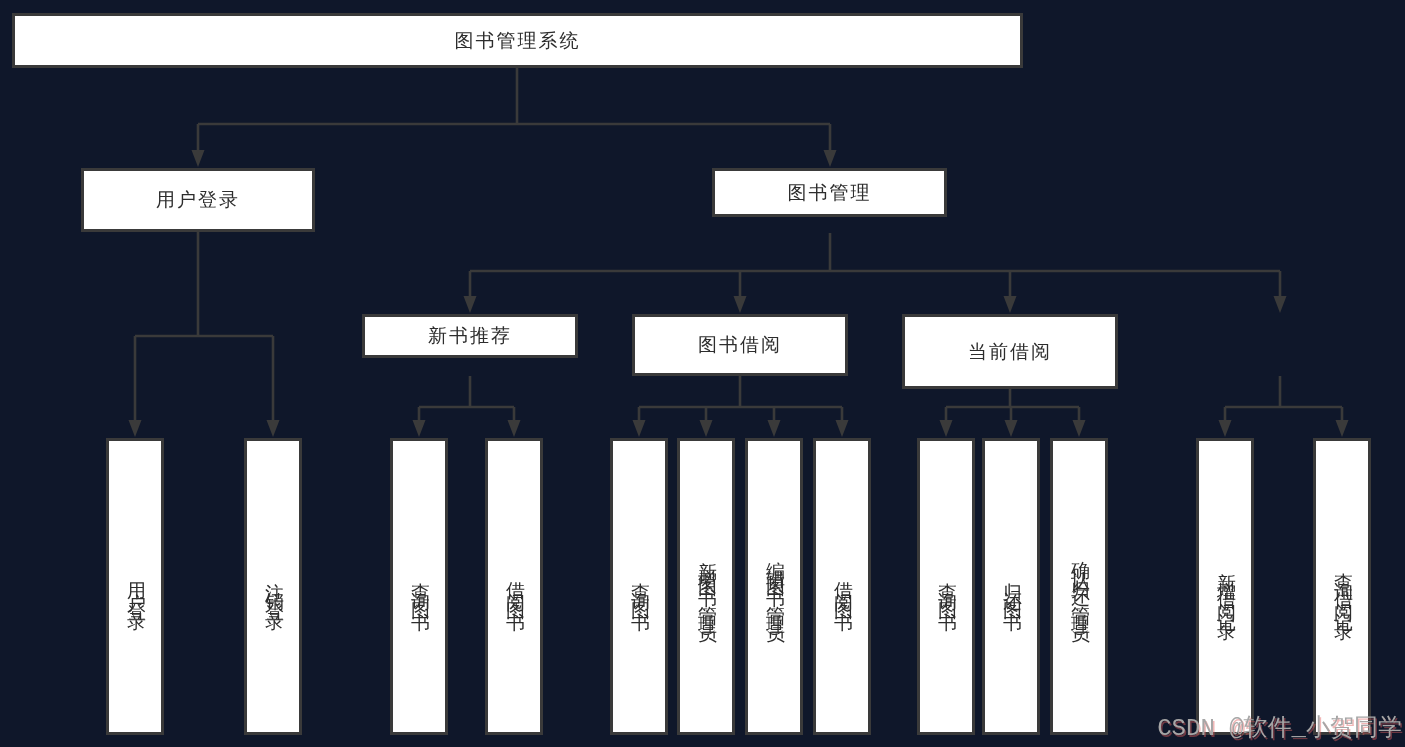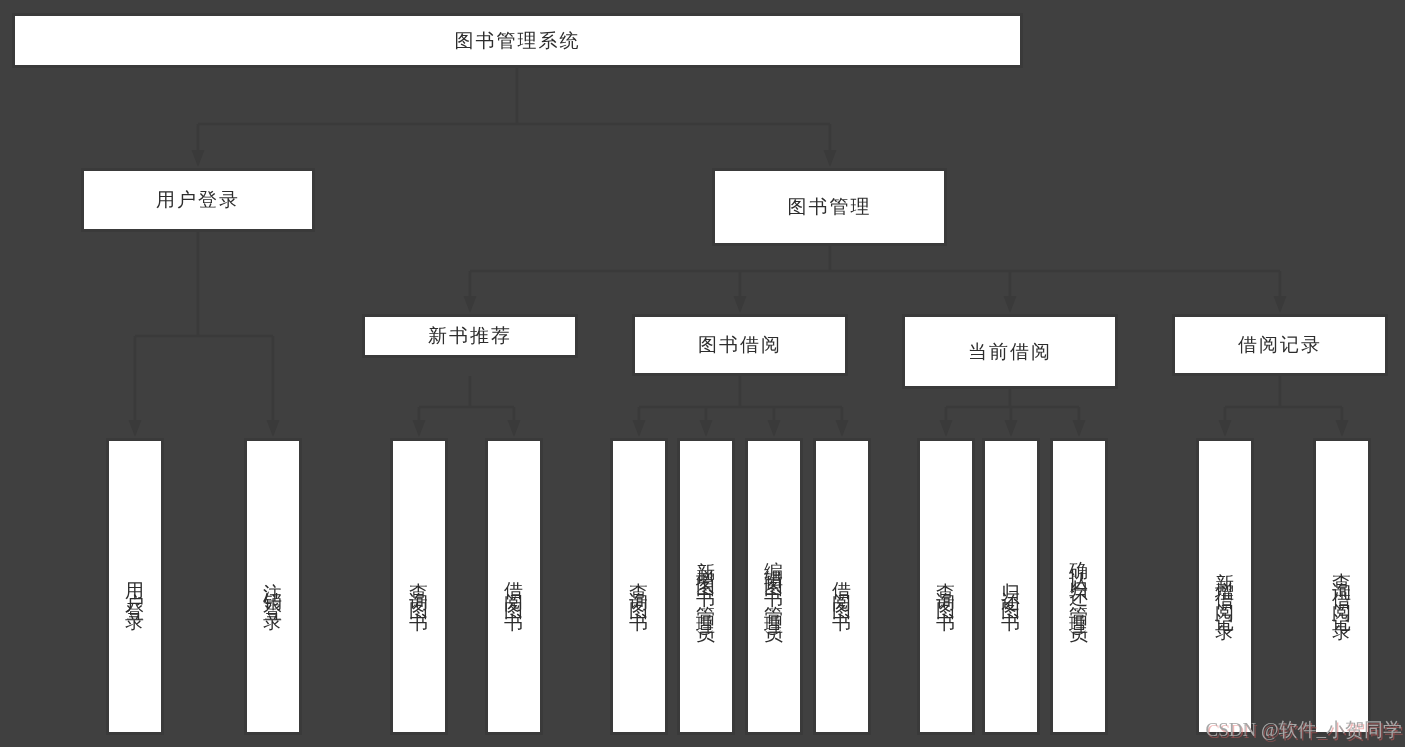--- a/index.html
+++ b/index.html
@@ -1,20 +1,20 @@
 <!DOCTYPE html>
 <html><head>
 <meta charset="utf-8">
 <style>
   html,body{margin:0;padding:0;background:#ffffff;}
   #stage{
     position:relative;
     width:1405px;height:747px;
-    background:#404040;
-    font-family:Liberation Serif, serif;
+    background:#0f172a;
+    font-family:Liberation Mono, monospace;
     overflow:hidden;
   }
   #wires{position:absolute;left:0;top:0;z-index:1;}
   #wires path.line{fill:none;stroke:#3a3a3a;stroke-width:2.6;}
   #wires path.arrow{fill:#3a3a3a;stroke:none;}
   .node{
     position:absolute;
     box-sizing:border-box;
     background:#ffffff;
     border:3px solid #3a3a3a;
@@ -27,21 +27,21 @@
   .v-label{
     writing-mode:vertical-rl;
     text-orientation:mixed;
     font-size:19px;color:#2d2d2d;
     letter-spacing:10px;line-height:1;
     white-space:nowrap;
   }
   .v-label.long{letter-spacing:9px;}
   #watermark{
     position:absolute;right:3px;bottom:4px;
-    font-size:19px;color:#a6a6a6;
+    font-size:24px;color:#a6a6a6;
     text-shadow:1.5px 1.5px 0 rgba(224,96,96,0.45);
     z-index:3;white-space:nowrap;
   }
 </style>
 </head>
 <body>
 
 <div id="stage">
 
   <svg id="wires" width="1405" height="747" viewBox="0 0 1405 747">
@@ -82,35 +82,32 @@
     </g>
   </svg>
 
   <div class="node" style="left:12px;top:13px;width:1011px;height:55px">
     <span class="h-label">图书管理系统</span>
   </div>
 
   <div class="node" style="left:81px;top:168px;width:234px;height:64px">
     <span class="h-label">用户登录</span>
   </div>
-  <div class="node" style="left:712px;top:168px;width:235px;height:78px">
+  <div class="node" style="left:712px;top:168px;width:235px;height:49px">
     <span class="h-label">图书管理</span>
   </div>
 
   <div class="node" style="left:362px;top:314px;width:216px;height:44px">
     <span class="h-label">新书推荐</span>
   </div>
   <div class="node" style="left:632px;top:314px;width:216px;height:62px">
     <span class="h-label">图书借阅</span>
   </div>
   <div class="node" style="left:902px;top:314px;width:216px;height:75px">
     <span class="h-label">当前借阅</span>
-  </div>
-  <div class="node" style="left:1172px;top:314px;width:216px;height:62px">
-    <span class="h-label">借阅记录</span>
   </div>
 
   <div class="node" style="left:106px;top:438px;width:58px;height:297px">
     <span class="v-label">用户登录</span>
   </div>
   <div class="node" style="left:244px;top:438px;width:58px;height:297px">
     <span class="v-label">注销登录</span>
   </div>
 
   <div class="node" style="left:390px;top:438px;width:58px;height:297px">

